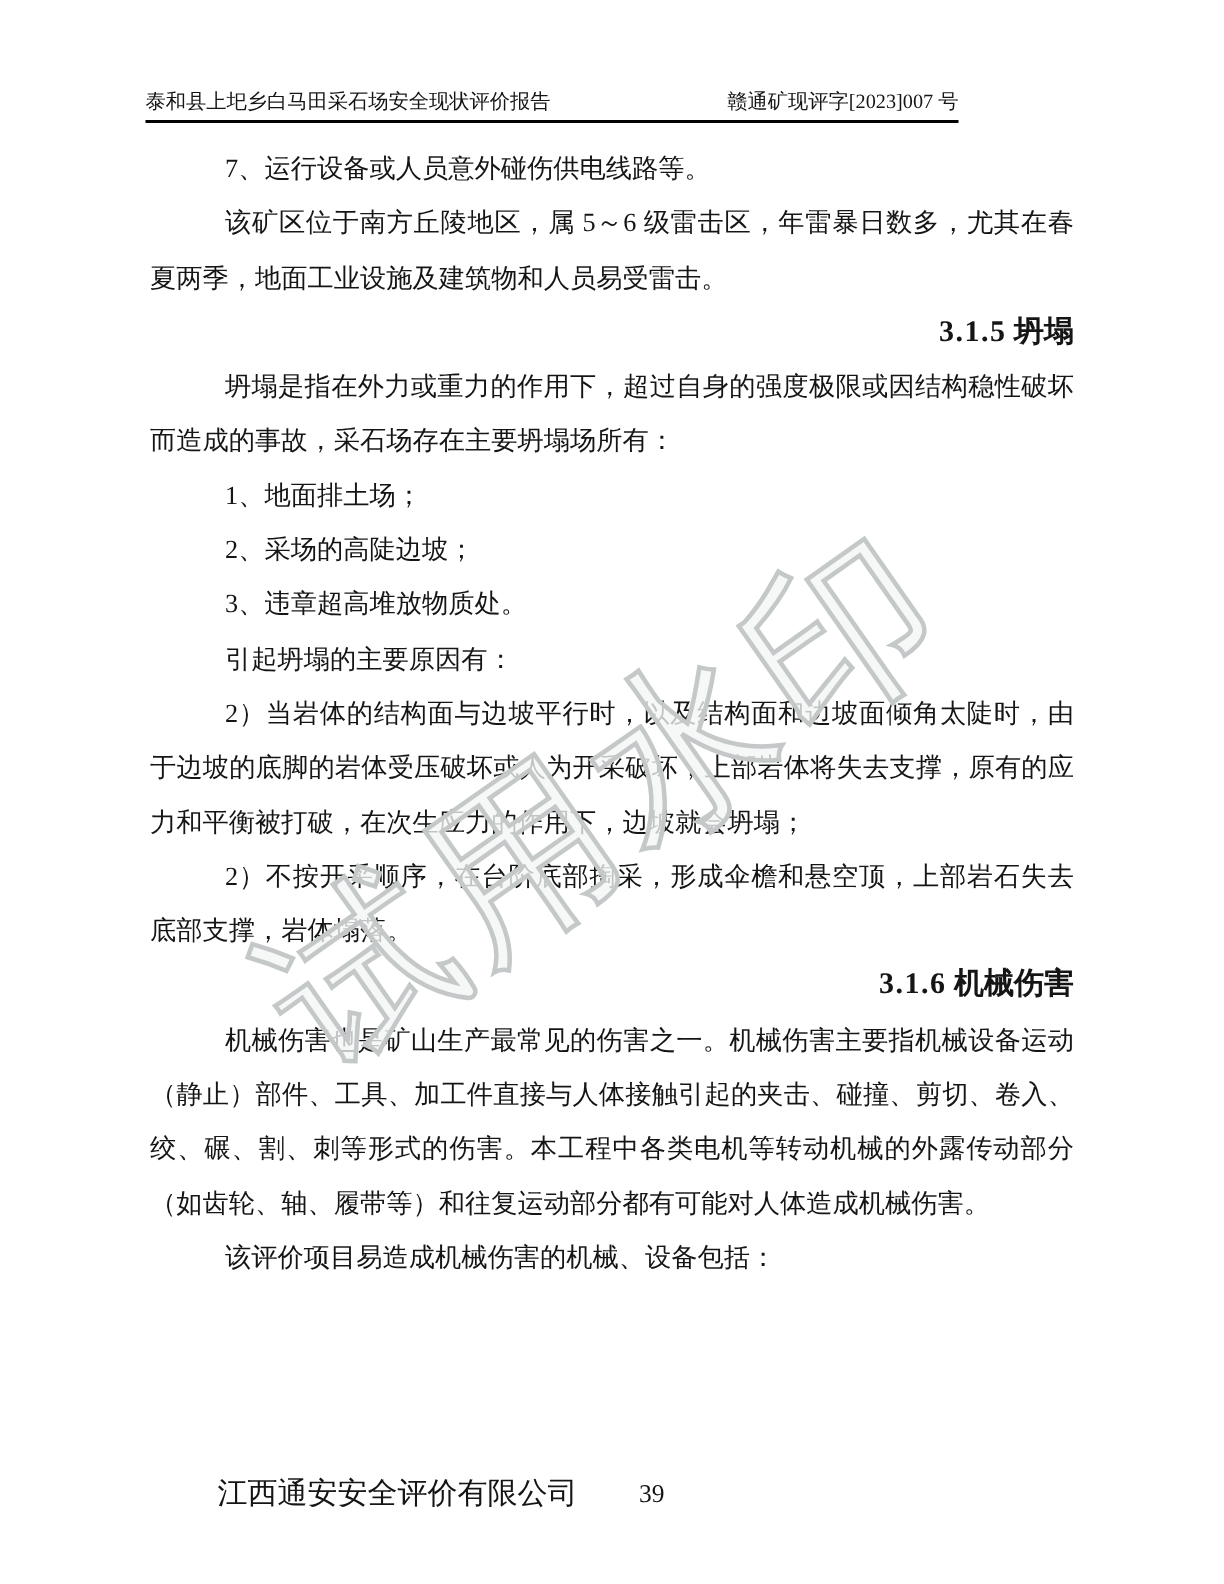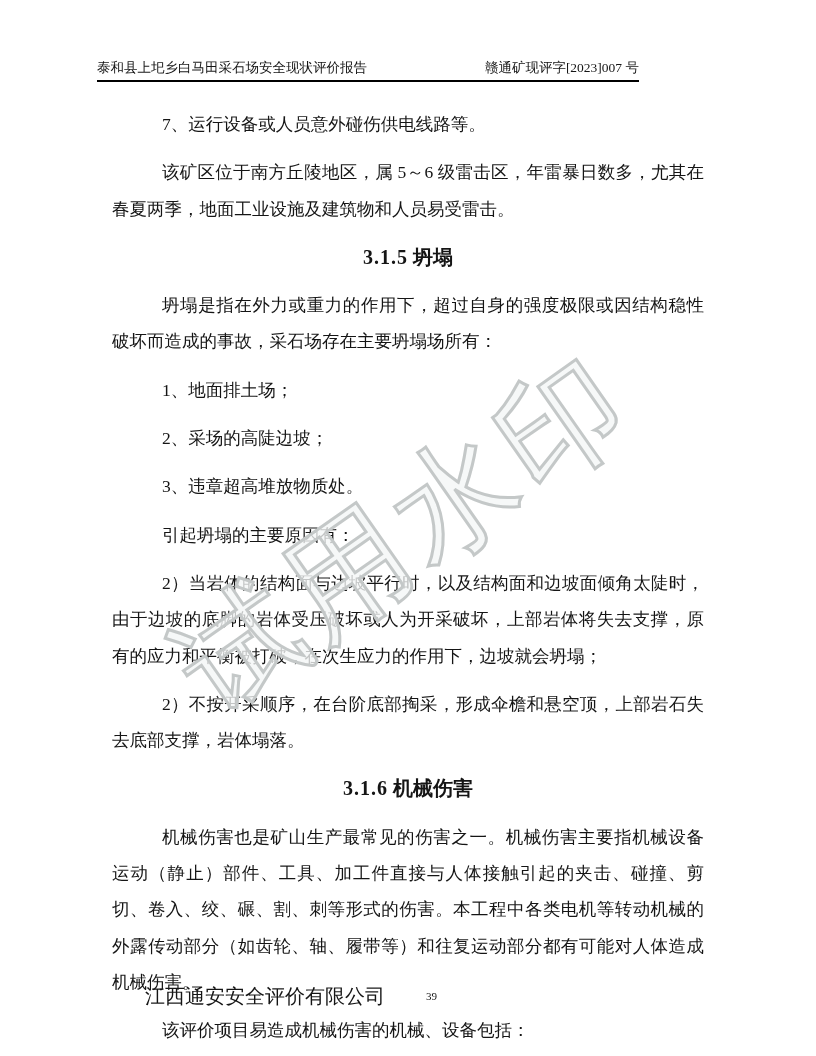--- a/index.html
+++ b/index.html
@@ -31,29 +31,29 @@
   .content {
     position: absolute;
     top: 94px;
     left: 100px;
     width: 616px;
     font-size: 17.5px;
     line-height: 36.3px;
     text-align: justify;
   }
   .content p.para {
-    margin: 12px;
+    margin: 0;
     text-indent: 50px;
   }
   .content h2.heading {
     margin: 0;
     font-size: 20px;
     line-height: 36.3px;
     font-weight: bold;
-    text-align: center;
+    text-align: right;
     text-indent: 0;
   }
   .content h2.heading .sec-num { margin-right: 5px; letter-spacing: 1px; }
   
   .watermark {
     position: absolute;
     top: 535px;
     left: 405px;
     transform: translate(-50%, -50%) rotate(-35deg);
     font-family: "Liberation Sans", "DejaVu Sans", sans-serif;
@@ -72,21 +72,21 @@
     left: 145px;
     top: 987px;
     font-size: 20px;
     line-height: 18px;
     white-space: nowrap;
   }
   .footer-pagenum {
     position: absolute;
     left: 426px;
     top: 989px;
-    font-size: 11px;
+    font-size: 17px;
     line-height: 14px;
   }
 </style>
 </head>
 <body>
 
 <div class="page">
 
   <div class="header">
     <span>泰和县上圯乡白马田采石场安全现状评价报告</span>

